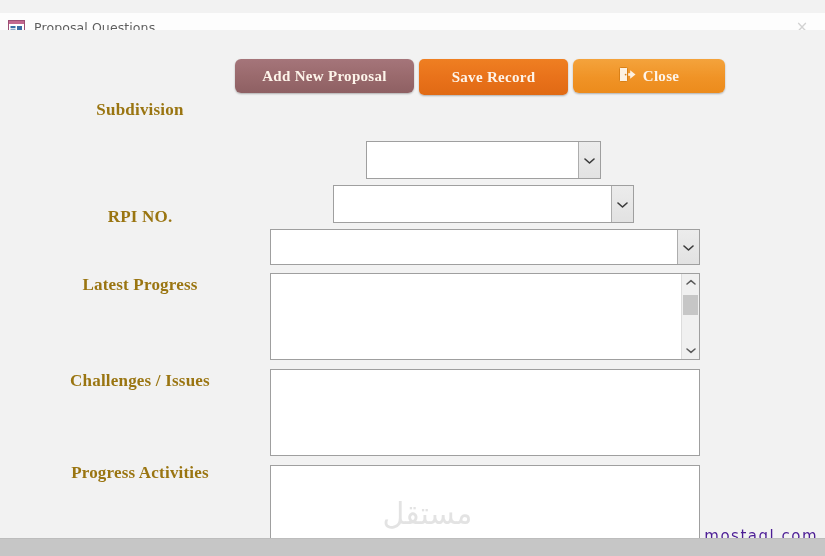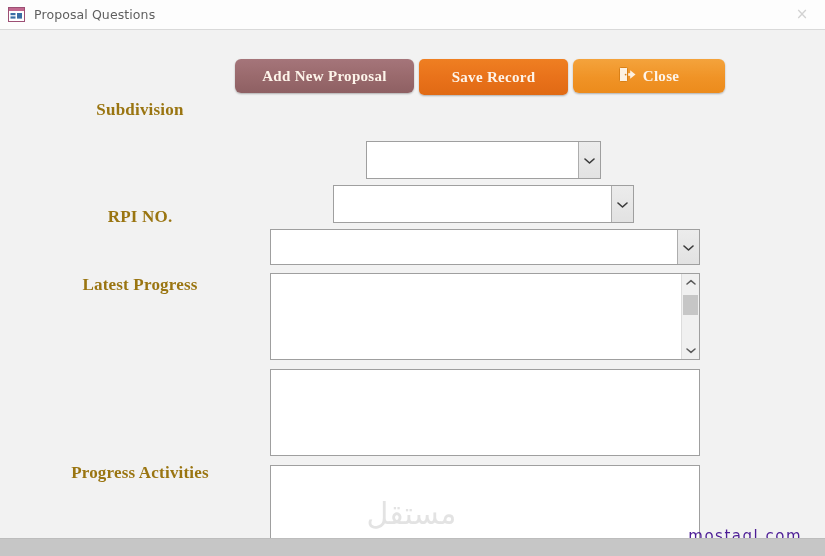--- a/index.html
+++ b/index.html
@@ -18,21 +18,21 @@
     position: relative;
     width: 825px;
     height: 556px;
     background: #f2f2f2;
     box-sizing: border-box;
   }
 
   
   .titlebar {
     position: absolute;
-    left: 0; top: 0;
+    left: 0; top: 13px;
     width: 825px;
     height: 30px;
     background: #fdfdfd;
     border-bottom: 1px solid #d9d9d9;
     display: flex;
     align-items: center;
     box-sizing: border-box;
   }
   .titlebar-icon {
     width: 17px;
@@ -232,21 +232,21 @@
     right: 1px;
     top: 4px;
     height: 20px;
     background: #c6c6c6;
     cursor: default;
   }
 
   
   .watermark {
     position: absolute;
-    left: 0;
+    left: 16px;
     top: 468px;
     width: 781px;
     text-align: center;
     pointer-events: none;
     user-select: none;
     padding-left: 21px;
   }
   .watermark .wm-ar {
     font-family: "DejaVu Sans", sans-serif;
     font-size: 30px;
@@ -315,20 +315,21 @@
             <rect x="9.2" y="6.2" width="3" height="2.6" fill="#fdf1e2"></rect>
           </svg>
         </span>
         <span>Close</span>
       </span>
     </button>
 
     <div class="field-label lbl-subdivision">Subdivision</div>
     <div class="field-label lbl-latest-progress">Latest Progress</div>
     <div class="field-label lbl-rpi">RPI NO.</div>
+    <div class="field-label lbl-challenges">Challenges / Issues</div>
     <div class="field-label lbl-upcoming">Progress Activities</div>
 
     <div class="combo combo-subdivision">
       <input class="combo-input" type="text" value="" style="">
       <span class="combo-btn">
         <span class="chev">
           <svg width="11" height="8" viewBox="0 0 11 8">
             <path d="M1 2 L5.5 6 L10 2" fill="none" stroke="#3a3a3a" stroke-width="1.6" stroke-linecap="round" stroke-linejoin="round"></path>
           </svg>
         </span>

